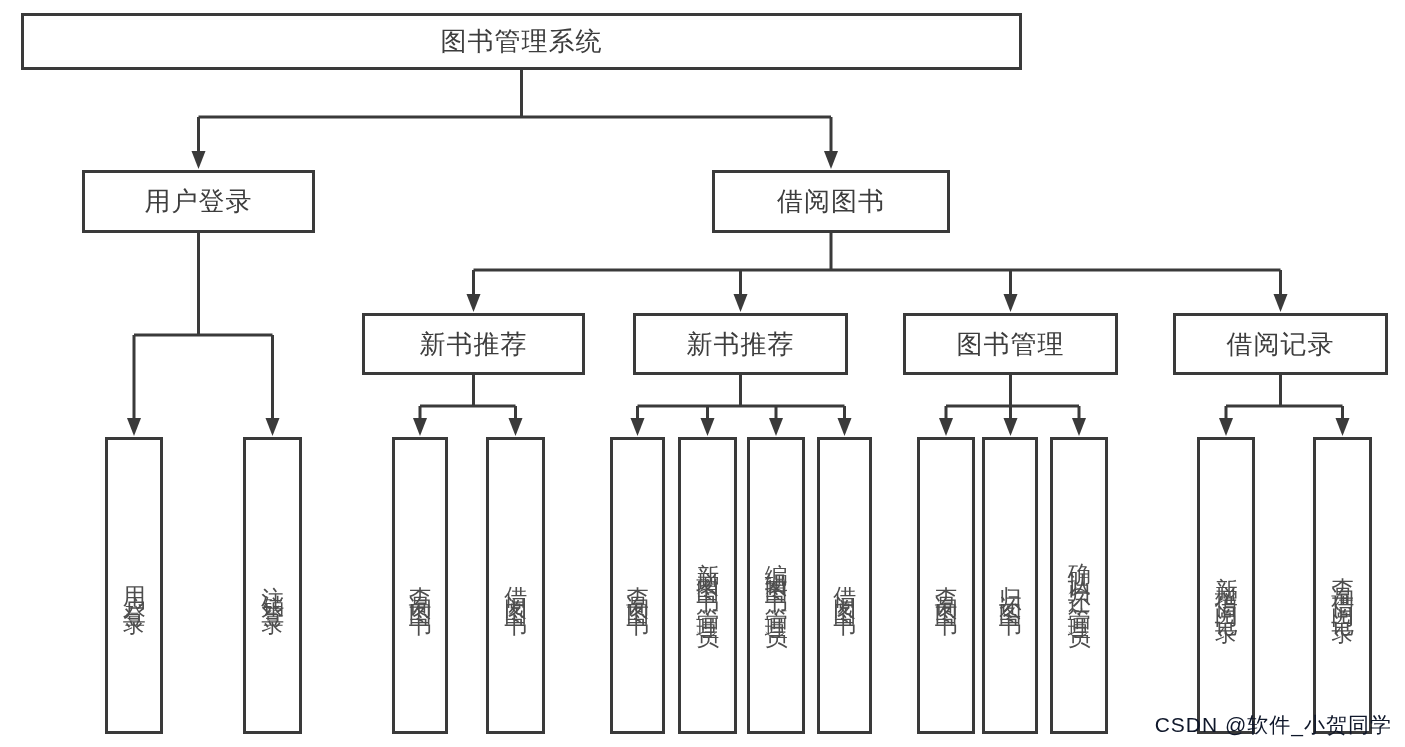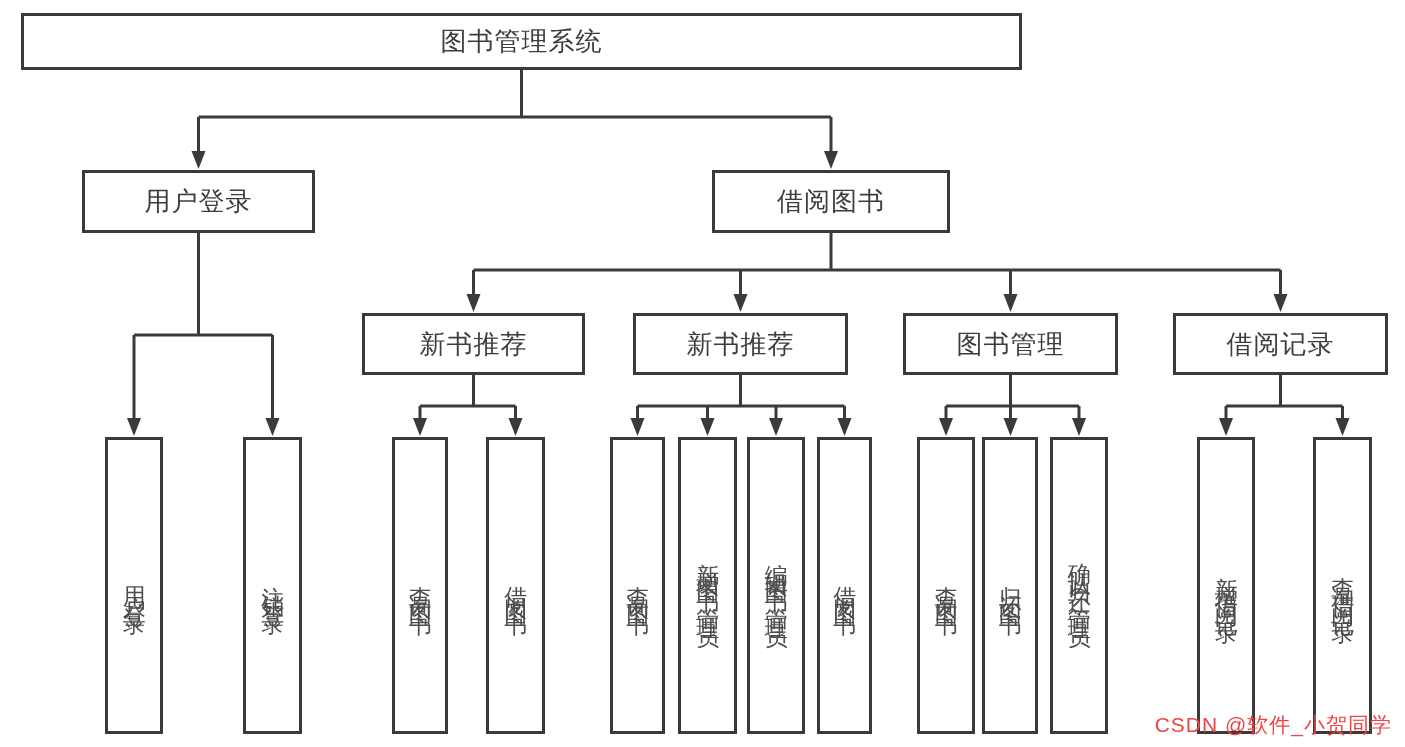--- a/index.html
+++ b/index.html
@@ -19,21 +19,21 @@
   }
   .h-label {
     font-size: 26px; color: #3d3d3d; white-space: nowrap; letter-spacing: 1px;
   }
   .v-label {
     writing-mode: vertical-rl; text-orientation: mixed;
     font-size: 23px; letter-spacing: 9px; line-height: 1.1; color: #4d4d4d;
   }
   .watermark {
     position: absolute; top: 711px; right: 13px;
-    font-size: 21px; color: #ef4444; letter-spacing: 1px;
+    font-size: 21px; color: #0f172a; letter-spacing: 1px;
     z-index: 2; white-space: nowrap;
   }
 </style>
 </head>
 <body>
 
 <div class="stage">
 
   <svg class="connectors" width="1405" height="747" viewBox="0 0 1405 747">
     <path fill="none" stroke="#3a3a3a" stroke-width="3" d="M521.5 70V117 M198.5 117H831 M198.5 117V153 M831 117V153

